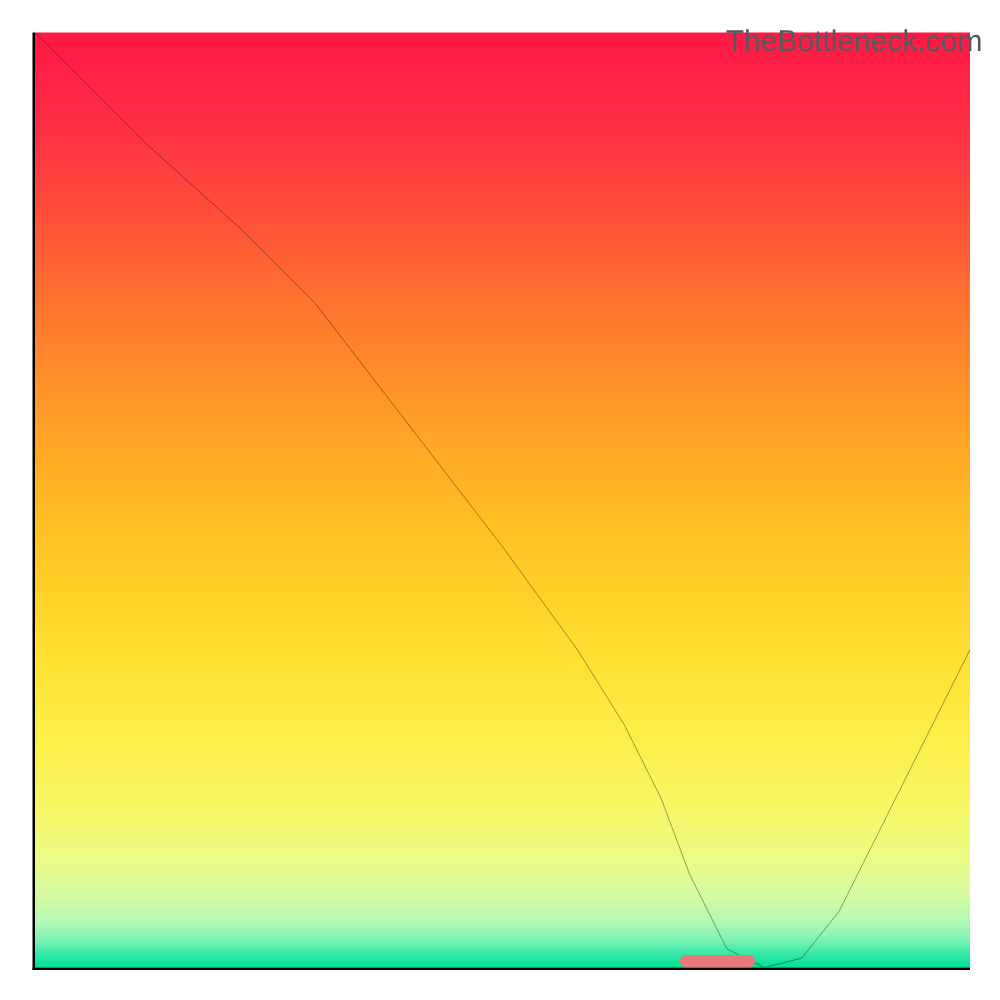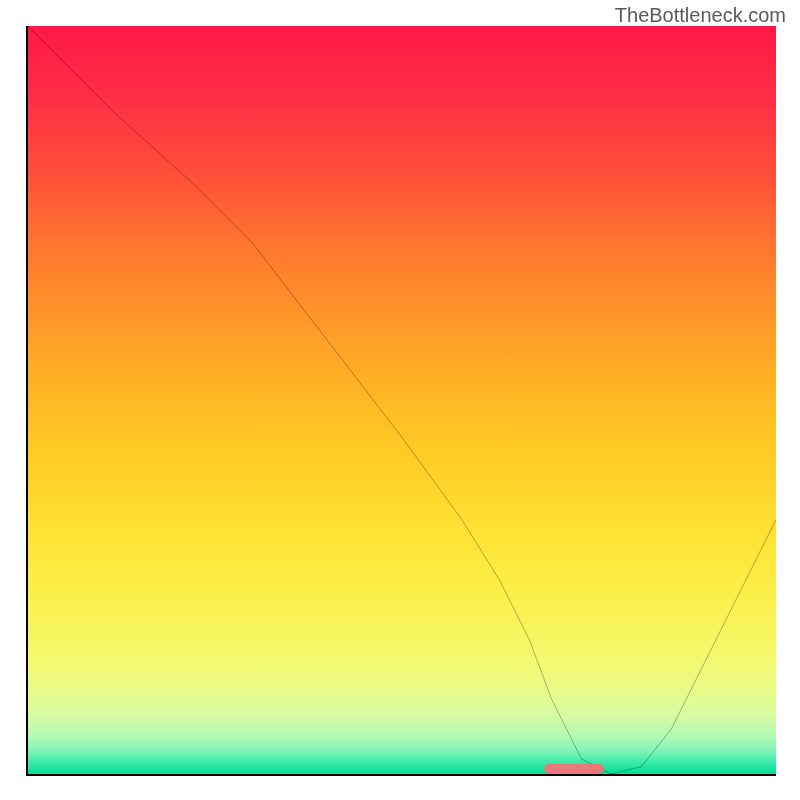--- a/index.html
+++ b/index.html
@@ -6,23 +6,23 @@
     margin: 0;
     padding: 0;
     width: 800px;
     height: 800px;
     position: relative;
     font-family: Arial, sans-serif;
     background: #ffffff;
   }
   .watermark {
     position: absolute;
-    top: 4px;
+    top: 20px;
     right: 14px;
-    font-size: 20px;
+    font-size: 24px;
     color: #58595e;
     font-weight: 500;
     z-index: 10;
   }
   .plot-area {
     position: absolute;
     left: 26px;
     top: 26px;
     width: 748px;
     height: 748px;

